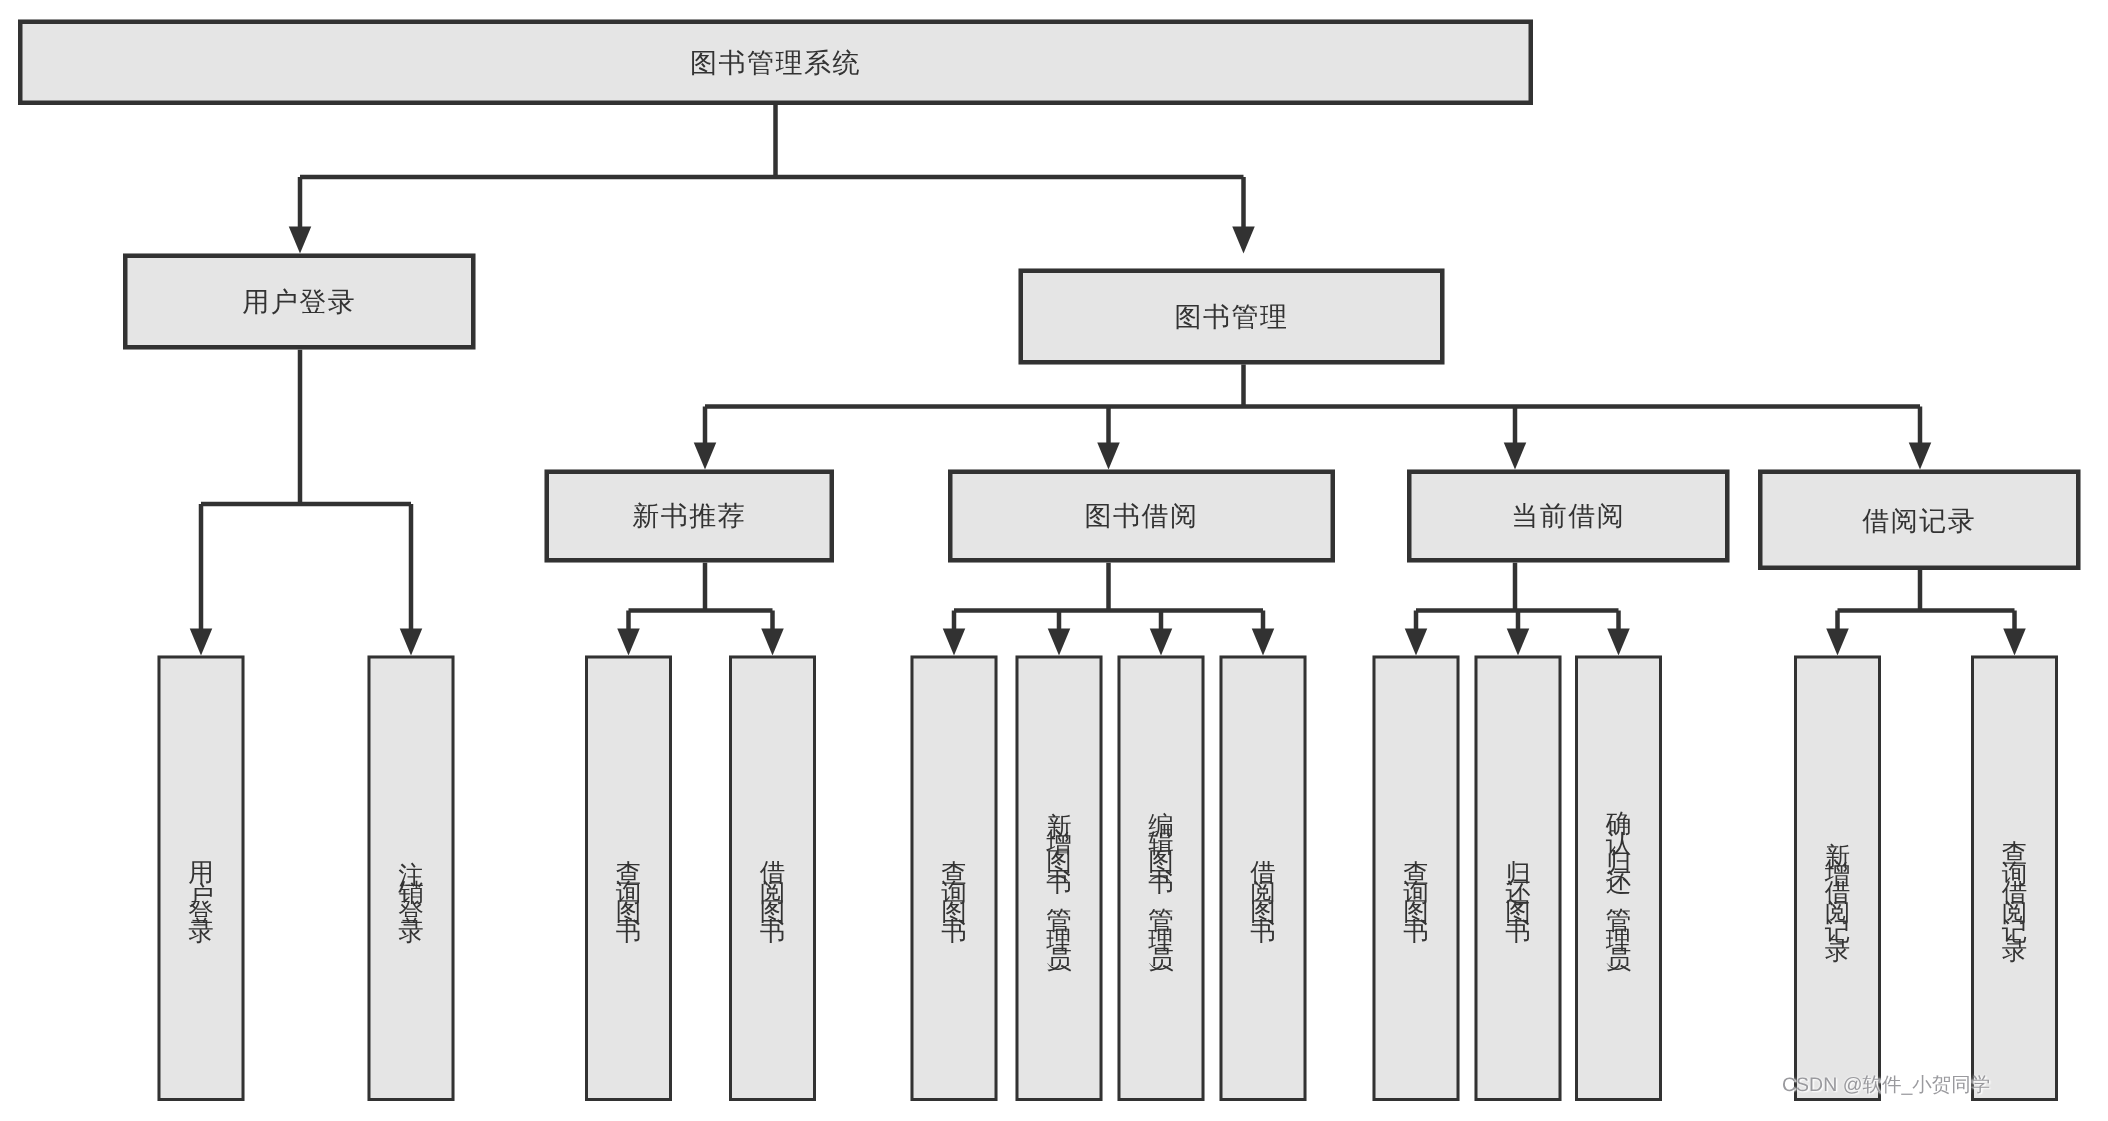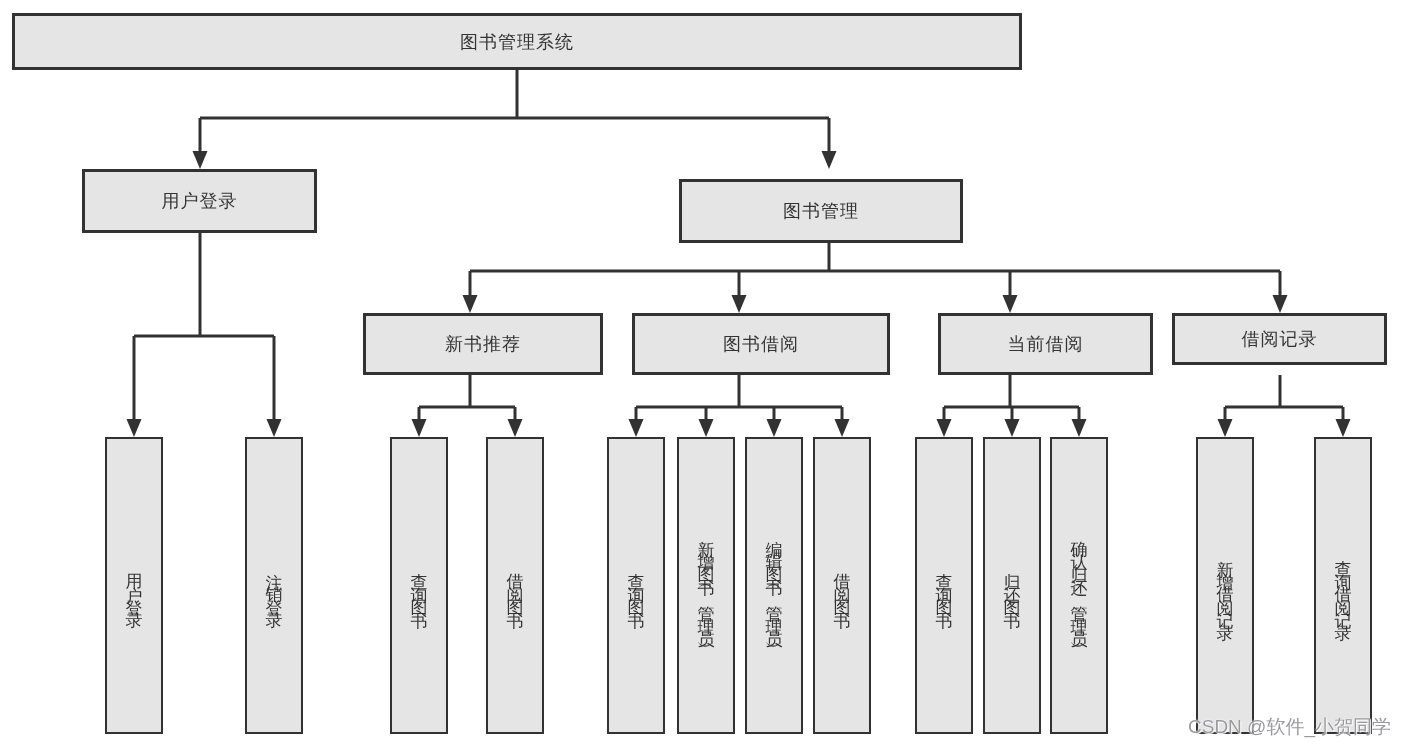--- a/index.html
+++ b/index.html
@@ -19,24 +19,24 @@
     border: 3px solid #323232;
     color: #333333;
     display: flex;
     align-items: center;
     justify-content: center;
   }
   .h-label { font-size: 18px; letter-spacing: 1px; }
   .b-root { left: 12px;   top: 13px;  width: 1010px; height: 57px; }
   .b-l2a  { left: 82px;   top: 169px; width: 235px;  height: 64px; }
   .b-l2b  { left: 679px;  top: 169px; width: 284px;  height: 64px; margin-top: 10px; }
-  .b-l3a  { left: 363px;  top: 313px; width: 240px;  height: 62px; }
+  .b-l3a  { left: 363px;  top: 313px; width: 193px;  height: 62px; }
   .b-l3b  { left: 632px;  top: 313px; width: 258px;  height: 62px; }
   .b-l3c  { left: 902px;  top: 313px; width: 215px;  height: 62px; margin-left: 36px; }
-  .b-l3d  { left: 1172px; top: 313px; width: 215px;  height: 52px; }
+  .b-l3d  { left: 1172px; top: 313px; width: 215px;  height: 67px; }
   .leaf {
     top: 437px;
     width: 58px;
     height: 297px;
     border-width: 2.5px;
   }
   .leaf .v-label {
     writing-mode: vertical-rl;
     text-orientation: mixed;
     font-size: 17px;
@@ -54,21 +54,21 @@
   .leaf8  { left: 813px; }
   .leaf9  { left: 915px; }
   .leaf10 { left: 983px; }
   .leaf11 { left: 1050px; }
   .leaf12 { left: 1196px; }
   .leaf13 { left: 1314px; }
   .watermark {
     position: absolute;
     left: 1188px;
     top: 714px;
-    font-size: 19px;
+    font-size: 13px;
     color: #9a9a9e;
     text-shadow: 0 0 2px #ffffff, 1px 1px 1px #ffffff;
     white-space: nowrap;
   }
 </style>
 </head>
 <body>
 
 <div class="canvas">
 

